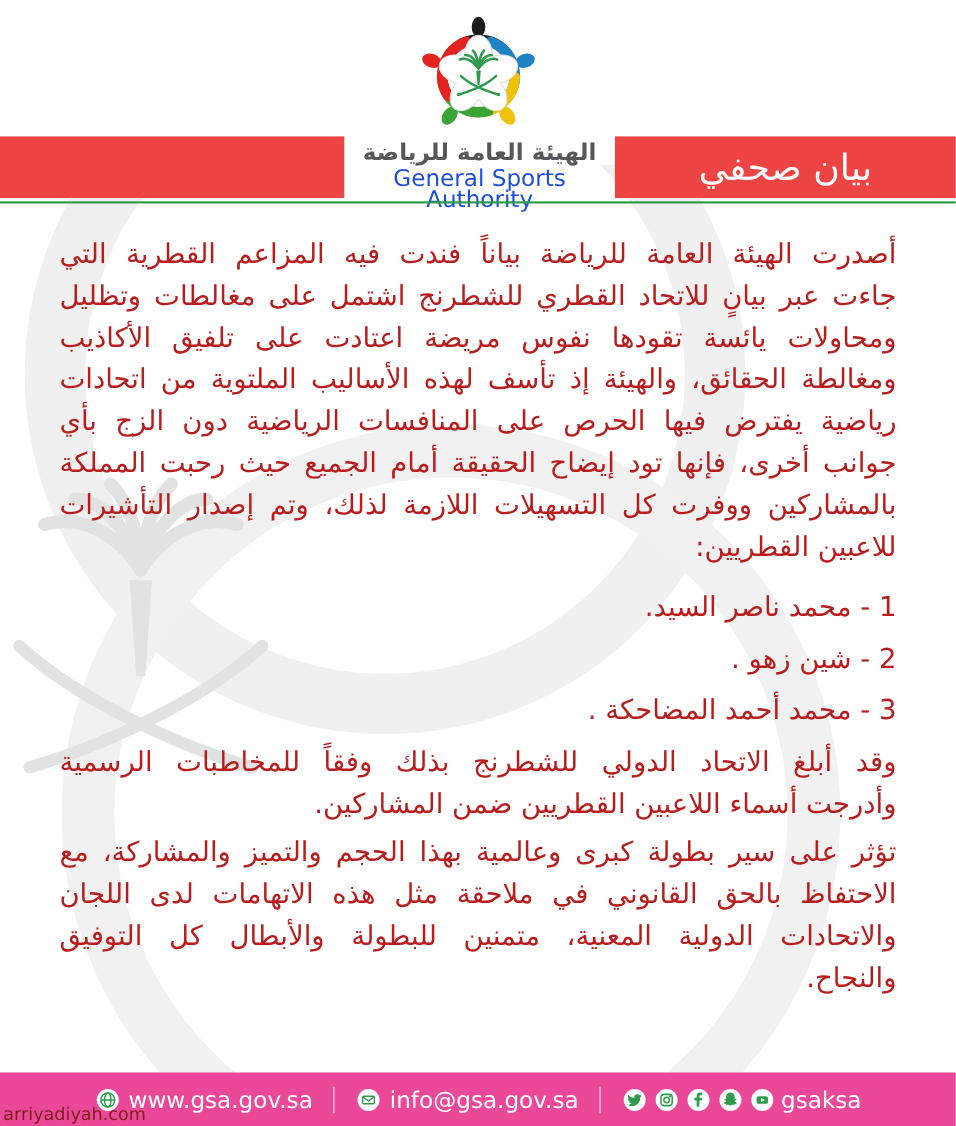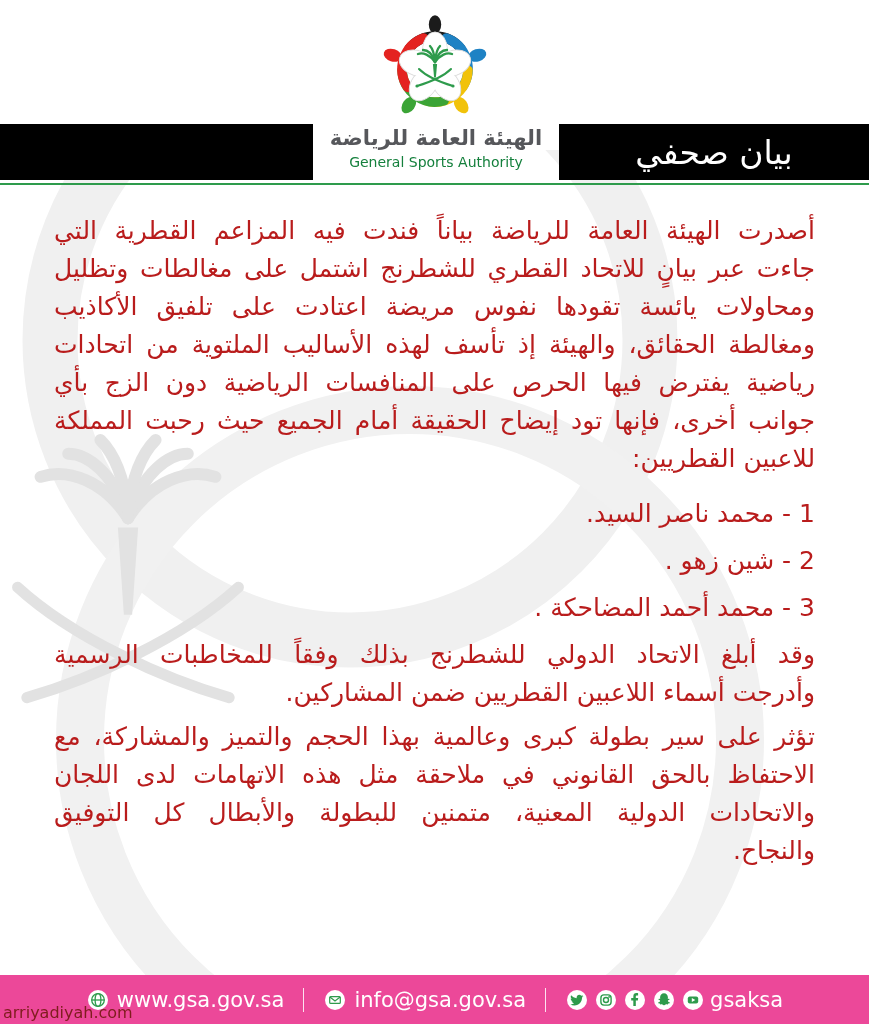--- a/index.html
+++ b/index.html
@@ -4,27 +4,27 @@
 <style>
   html,body{margin:0;padding:0;background:#ffffff;}
   .page{
     position:relative;width:869px;height:1024px;background:#ffffff;overflow:hidden;
     font-family:"DejaVu Sans",sans-serif;
   }
   
   .watermark{position:absolute;left:-70px;top:150px;z-index:0;pointer-events:none;}
   
   .header-logo{position:absolute;top:5px;left:50%;transform:translateX(-50%);z-index:2;}
-  .band{position:absolute;top:124px;height:56px;background:#000000;z-index:1;}
+  .band{position:absolute;top:124px;height:56px;background:#ef4444;z-index:1;}
   .band-left{left:0;width:313px;}
   .band-right{left:559px;right:0;display:flex;align-items:center;justify-content:center;}
   .press-title{color:#ffffff;font-size:33px;letter-spacing:1px;}
   .logo-text{position:absolute;top:123px;left:313px;width:246px;height:58px;text-align:center;z-index:1;}
   .logo-ar{font-size:21px;font-weight:bold;color:#56575b;line-height:30px;}
-  .logo-en{font-size:14px;color:#15803d;line-height:19px;text-align:center;}
+  .logo-en{font-size:21px;color:#1d4ed8;line-height:19px;text-align:center;}
   .band-underline{position:absolute;top:183px;left:0;right:0;height:2px;background:#2e9b4c;z-index:1;}
   
   .content{
     position:absolute;top:0;left:54px;right:54px;padding-top:212px;z-index:1;
     direction:rtl;color:#b91c1c;font-size:25px;
   }
   .para div{line-height:38px;text-align:justify;text-align-last:justify;text-justify:inter-word;}
   .para div.lastline{text-align:right;text-align-last:right;}
   .players{margin-top:12px;}
   .players div{line-height:47px;text-align:right;}
@@ -145,20 +145,21 @@
   <div class="band-underline"></div>
 
   <div class="content">
     <div class="para p1">
       <div>أصدرت الهيئة العامة للرياضة بياناً فندت فيه المزاعم القطرية التي</div>
       <div>جاءت عبر بيانٍ للاتحاد القطري للشطرنج اشتمل على مغالطات وتظليل</div>
       <div>ومحاولات يائسة تقودها نفوس مريضة اعتادت على تلفيق الأكاذيب</div>
       <div>ومغالطة الحقائق، والهيئة إذ تأسف لهذه الأساليب الملتوية من اتحادات</div>
       <div>رياضية يفترض فيها الحرص على المنافسات الرياضية دون الزج بأي</div>
       <div>جوانب أخرى، فإنها تود إيضاح الحقيقة أمام الجميع حيث رحبت المملكة</div>
+      <div>بالمشاركين ووفرت كل التسهيلات اللازمة لذلك، وتم إصدار التأشيرات</div>
       <div class="lastline">للاعبين القطريين:</div>
     </div>
     <div class="players">
       <div>1 - محمد ناصر السيد.</div>
       <div>2 - شين زهو .</div>
       <div>3 - محمد أحمد المضاحكة .</div>
     </div>
     <div class="para p2">
       <div>وقد أبلغ الاتحاد الدولي للشطرنج بذلك وفقاً للمخاطبات الرسمية</div>
       <div class="lastline">وأدرجت أسماء اللاعبين القطريين ضمن المشاركين.</div>

